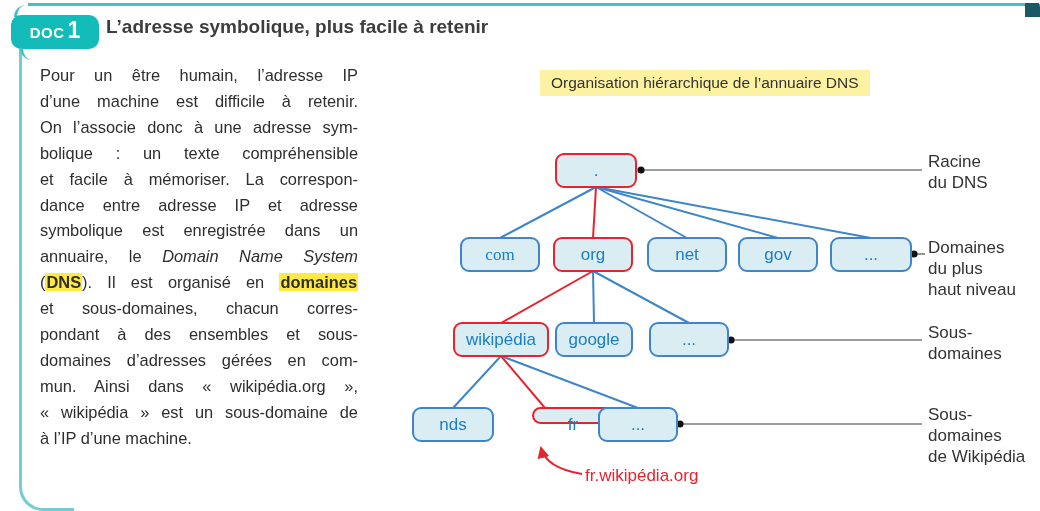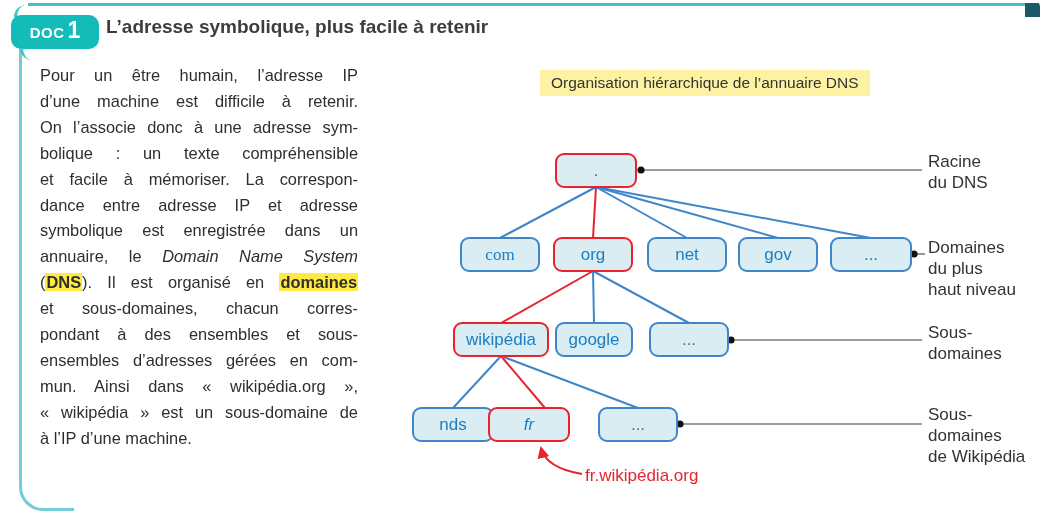--- a/index.html
+++ b/index.html
@@ -66,21 +66,21 @@
       <div class="tline"><span>d’une machine est difficile à retenir.</span></div>
       <div class="tline"><span>On l’associe donc à une adresse sym-</span></div>
       <div class="tline"><span>bolique : un texte compréhensible</span></div>
       <div class="tline"><span>et facile à mémoriser. La correspon-</span></div>
       <div class="tline"><span>dance entre adresse IP et adresse</span></div>
       <div class="tline"><span>symbolique est enregistrée dans un</span></div>
       <div class="tline"><span>annuaire, le </span><span class="it">Domain Name System</span></div>
       <div class="tline"><span>(</span><span class="hl">DNS</span><span>). Il est organisé en </span><span class="hl">domaines</span></div>
       <div class="tline"><span>et sous-domaines, chacun corres-</span></div>
       <div class="tline"><span>pondant à des ensembles et sous-</span></div>
-      <div class="tline"><span>ensembles d’adresses gérées en com-</span></div>
+      <div class="tline"><span>domaines d’adresses gérées en com-</span></div>
       <div class="tline"><span>mun. Ainsi dans « wikipédia.org »,</span></div>
       <div class="tline"><span>« wikipédia » est un sous-domaine de</span></div>
       <div class="tline tlast"><span>à l’IP d’une machine.</span></div>
     </div>
 
   <div class="caption">Organisation hiérarchique de l’annuaire DNS</div>
 
   <svg id="connector-svg" width="1040" height="511" viewBox="0 0 1040 511">
     <defs>
       <marker id="arrowred" markerWidth="8" markerHeight="8" refX="5" refY="3" orient="auto">
@@ -113,21 +113,21 @@
       <div class="node accent" style="left: 555px; top: 153px; width: 82px; height: 35px; line-height: 31px;">.</div>
       <div class="node" style="left: 460px; top: 237px; width: 80px; height: 35px; line-height: 31px; font-family: Liberation Serif, serif;">com</div>
       <div class="node accent" style="left: 553px; top: 237px; width: 80px; height: 35px; line-height: 31px;">org</div>
       <div class="node" style="left: 647px; top: 237px; width: 80px; height: 35px; line-height: 31px;">net</div>
       <div class="node" style="left: 738px; top: 237px; width: 80px; height: 35px; line-height: 31px;">gov</div>
       <div class="node" style="left: 830px; top: 237px; width: 82px; height: 35px; line-height: 31px;">...</div>
       <div class="node accent" style="left: 453px; top: 322px; width: 96px; height: 35px; line-height: 31px;">wikipédia</div>
       <div class="node" style="left: 555px; top: 322px; width: 78px; height: 35px; line-height: 31px;">google</div>
       <div class="node" style="left: 649px; top: 322px; width: 80px; height: 35px; line-height: 31px;">...</div>
       <div class="node" style="left: 412px; top: 407px; width: 82px; height: 35px; line-height: 31px;">nds</div>
-      <div class="node accent" style="left: 488px; top: 407px; width: 82px; height: 35px; line-height: 31px; font-style: italic;">fr</div>
+      <div class="node accent" style="left: 532px; top: 407px; width: 82px; height: 17px; line-height: 31px;">fr</div>
       <div class="node" style="left: 598px; top: 407px; width: 80px; height: 35px; line-height: 31px;">...</div>
     </div>
   <div>
       <div class="ann" style="left: 928px; top: 151px;">
         <span>Racine</span>
         <span>du DNS</span>
       </div>
       <div class="ann" style="left: 928px; top: 237px;">
         <span>Domaines</span>
         <span>du plus</span>

